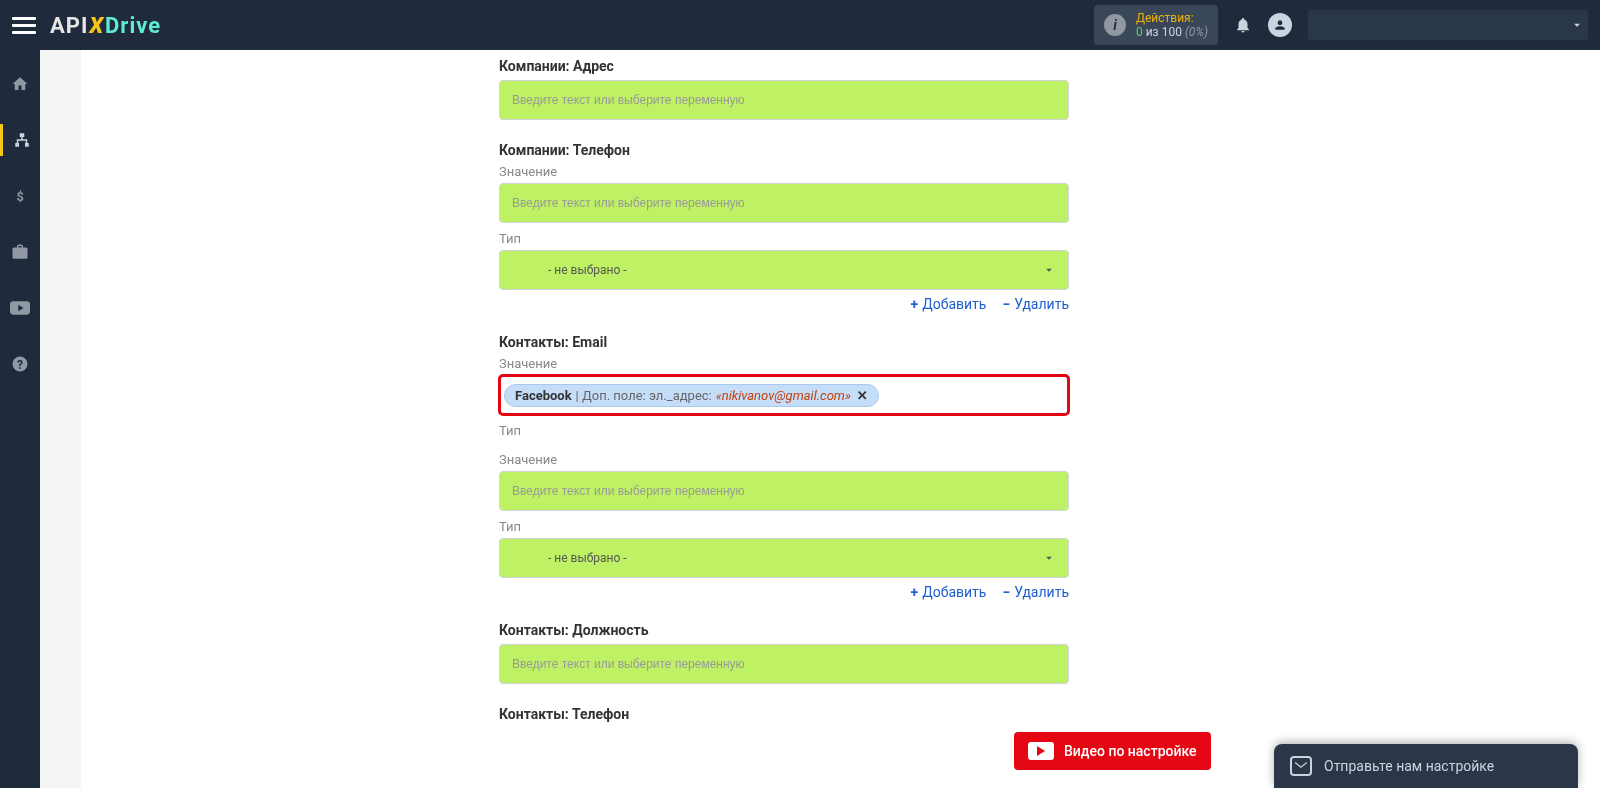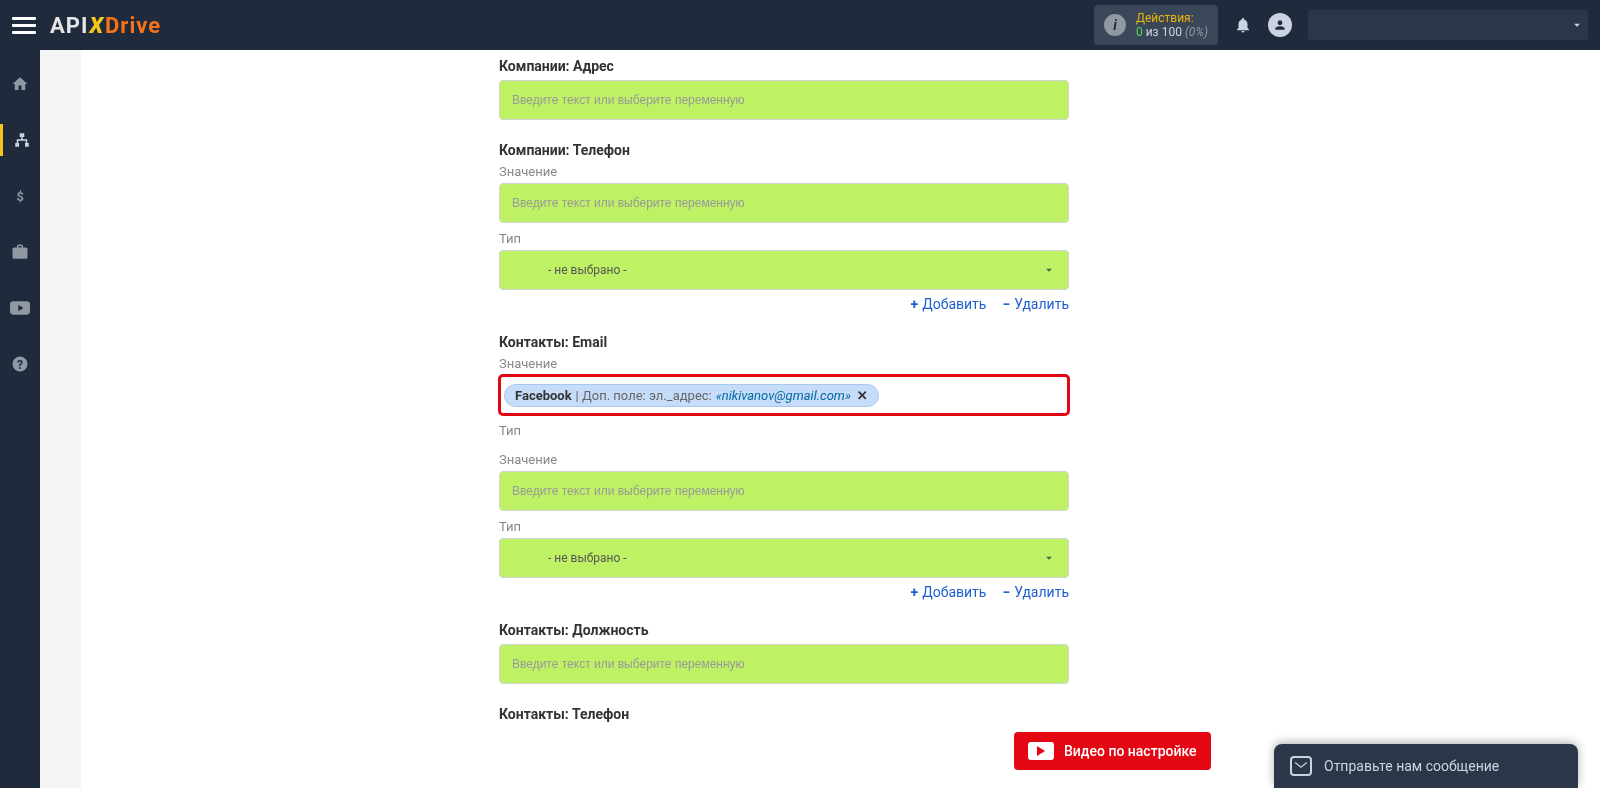--- a/index.html
+++ b/index.html
@@ -4,21 +4,21 @@
   <style>
     * { margin: 0; padding: 0; box-sizing: border-box; }
     body { font-family: -apple-system, BlinkMacSystemFont, "Segoe UI", Roboto, Arial, sans-serif; background: #f5f5f5; height: 788px; width: 1600px; overflow: hidden; position: relative; }
     
     .topbar { height: 50px; background: #1f2b3c; display: flex; align-items: center; padding: 0 12px; color: #fff; position: relative; }
     .hamburger { width: 24px; height: 24px; display: flex; flex-direction: column; justify-content: center; gap: 4px; cursor: pointer; margin-right: 14px; }
     .hamburger span { height: 3px; background: #fff; border-radius: 1px; }
     .logo { display: flex; align-items: center; font-size: 22px; font-weight: 700; letter-spacing: 1px; }
     .logo .api { color: #e5e5e5; }
     .logo .x { color: #f5c518; margin: 0 1px; font-style: italic; font-weight: 900; }
-    .logo .drive { color: #f97316; }
+    .logo .drive { color: #5eead4; }
     
     .topbar-right { margin-left: auto; display: flex; align-items: center; gap: 16px; }
     .actions-badge { background: #394758; border-radius: 4px; padding: 6px 10px; display: flex; align-items: center; gap: 10px; }
     .actions-badge .info-circle { width: 22px; height: 22px; border-radius: 50%; background: #8f98a3; display: flex; align-items: center; justify-content: center; font-weight: 700; color: #1f2b3c; font-style: italic; font-size: 14px; }
     .actions-badge .text { font-size: 12px; }
     .actions-badge .line1 { color: #eab308; }
     .actions-badge .line2 .n0 { color: #5dd15d; }
     .actions-badge .line2 .total { color: #cbd3de; }
     .actions-badge .line2 .pct { color: #8f98a3; font-style: italic; }
     
@@ -42,21 +42,21 @@
     .text-input::placeholder { color: #999; }
     .select-input { display: flex; align-items: center; justify-content: space-between; cursor: pointer; position: relative; padding-left: 48px; }
     .select-input span { color: #555; }
     .select-input .chev { position: absolute; right: 12px; color: #555; }
     
     .tag-input { width: 100%; min-height: 40px; border: 1px solid #d0d4da; border-radius: 4px; padding: 4px; display: flex; align-items: center; gap: 4px; background: #fff; }
     .tag-input.highlighted { outline: 3px solid #e40613; outline-offset: -2px; }
     .tag-chip { background: #c6ddfa; border: 1px solid #a8c9ef; border-radius: 12px; padding: 3px 10px; font-size: 13px; color: #444; display: inline-flex; align-items: center; gap: 4px; white-space: nowrap; }
     .tag-chip .bold { font-weight: 700; color: #333; }
     .tag-chip .sep { color: #666; }
-    .tag-chip .italic { font-style: italic; color: #0369a1; }
+    .tag-chip .italic { font-style: italic; color: #c2410c; }
     .tag-chip .x { cursor: pointer; font-weight: 700; color: #333; margin-left: 2px; }
     
     .actions-row { display: flex; justify-content: flex-end; gap: 16px; margin-top: 6px; margin-bottom: 10px; }
     .actions-row .action { font-size: 14px; color: #1f5ecf; cursor: pointer; display: flex; align-items: center; gap: 4px; }
     .actions-row .action .sym { font-weight: 700; }
     
     .youtube-btn { position: fixed; bottom: 18px; left: 1014px; background: #e40613; color: #fff; border-radius: 4px; padding: 10px 14px; display: flex; align-items: center; gap: 10px; font-size: 14px; font-weight: 500; cursor: pointer; }
     .youtube-btn .yt-icon { width: 26px; height: 18px; background: #fff; border-radius: 3px; display: flex; align-items: center; justify-content: center; }
     .youtube-btn .yt-icon::after { content: ''; border-left: 8px solid #e40613; border-top: 5px solid transparent; border-bottom: 5px solid transparent; }
     
@@ -221,14 +221,14 @@
   <div class="yt-icon"></div>
   <span>Видео по настройке</span>
 </div>
 
 <div class="chat-widget">
   <div class="mail-icon">
     <svg width="14" height="10" viewBox="0 0 24 16" fill="none" stroke="#cbd3de" stroke-width="2">
         <path d="M2 2l10 8 10-8"></path>
       </svg>
   </div>
-  <span>Отправьте нам сообщение</span>
+  <span>Отправьте нам настройке</span>
 </div>
 
 </body></html>

